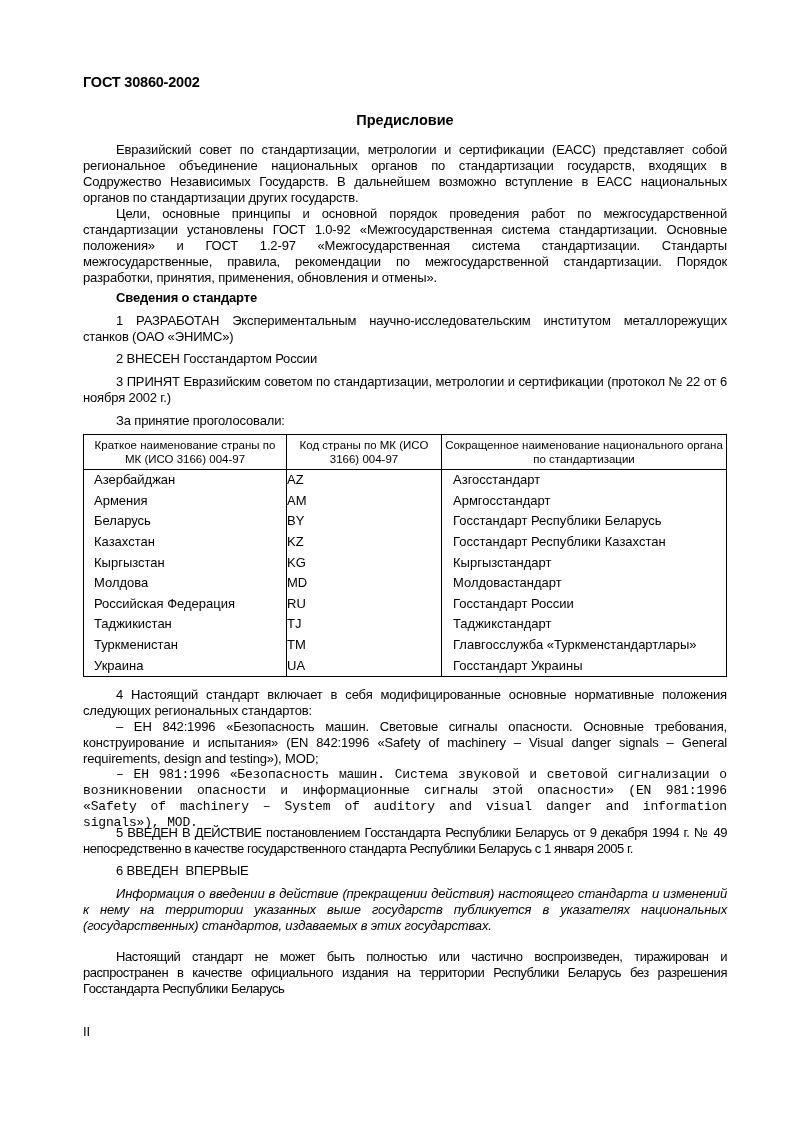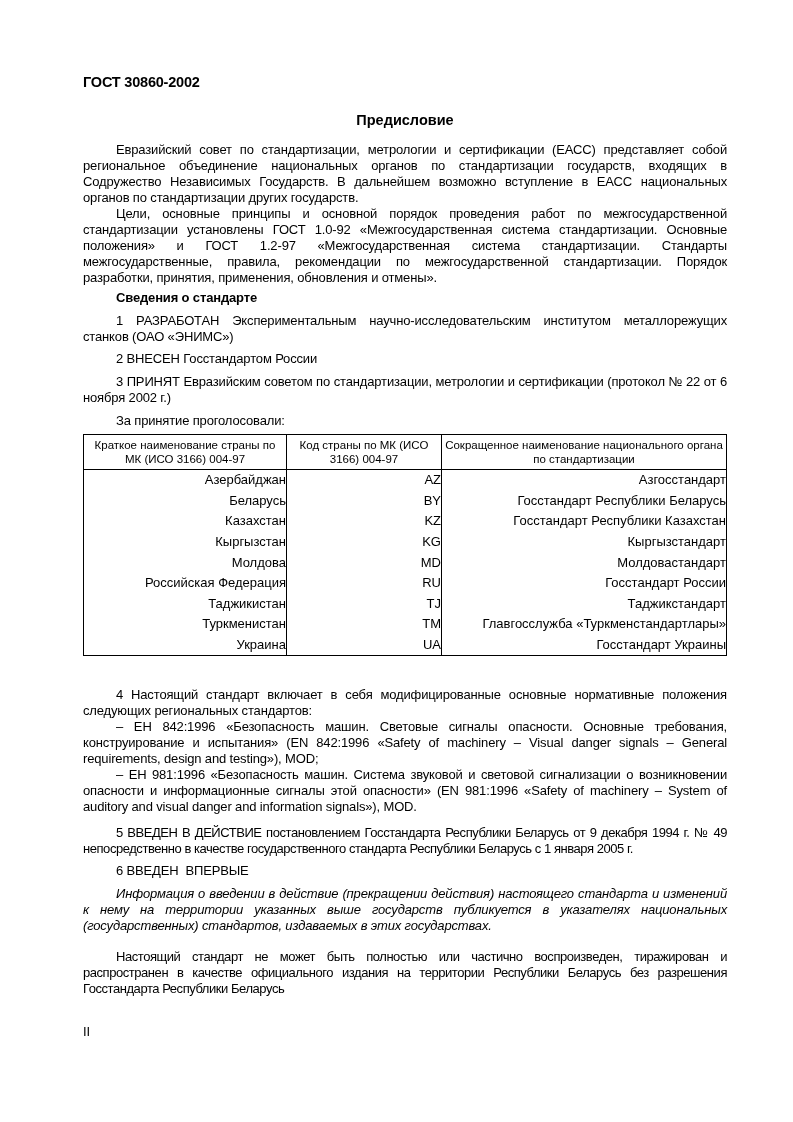--- a/index.html
+++ b/index.html
@@ -7,21 +7,21 @@
          font-family: "Liberation Sans", sans-serif; color: #000; }
   .doc-code { position: absolute; left: 83px; top: 74px; font-weight: bold; font-size: 14.5px; letter-spacing: -0.2px; }
   .title { position: absolute; left: 83px; width: 644px; top: 112px; text-align: center; font-weight: bold; font-size: 14.5px; }
   .p { position: absolute; left: 83px; width: 644px; font-size: 13px; line-height: 16px; text-align: justify; letter-spacing: -0.15px; }
   .p .indent { display: inline-block; width: 33px; }
   .p.bold { font-weight: bold; }
   .p.italic { font-style: italic; }
   .p.condensed { letter-spacing: -0.45px; }
   table.votes { position: absolute; left: 83px; top: 434px; width: 644px; border-collapse: collapse; font-size: 13px; }
   table.votes th { font-weight: normal; font-size: 11.5px; line-height: 14px; text-align: center; border: 1px solid #000; padding: 3px 2px 3px 2px; height: 28px; }
-  table.votes td { border-left: 1px solid #000; border-right: 1px solid #000; height: 20.6px; padding: 0 0 0 10px; line-height: 20px; text-align: right; }
+  table.votes td { border-left: 1px solid #000; border-right: 1px solid #000; height: 20.6px; padding: 0 0 0 10px; line-height: 20px; }
   table.votes td.code { padding: 0; }
   table.votes td.org { padding-left: 11px; }
   table.votes tr.last td { border-bottom: 1px solid #000; }
   .col1 { width: 198px; } .col2 { width: 150px; }
   .page-num { position: absolute; left: 83px; top: 1024px; font-size: 13px; }
 </style>
 </head>
 <body>
 
 <div class="doc-code">ГОСТ 30860-2002</div>
@@ -43,20 +43,25 @@
       <th class="col1">Краткое наименование страны по МК (ИСО 3166) 004-97</th>
       <th class="col2">Код страны по МК (ИСО 3166) 004-97</th>
       <th>Сокращенное наименование национального органа по стандартизации</th>
     </tr>
   </thead>
   <tbody id="votes-body">
       <tr>
         <td>Азербайджан</td>
         <td class="code">AZ</td>
         <td class="org">Азгосстандарт</td>
+      </tr>
+      <tr>
+        <td>Армения</td>
+        <td class="code">AM</td>
+        <td class="org">Армгосстандарт</td>
       </tr>
       <tr>
         <td>Беларусь</td>
         <td class="code">BY</td>
         <td class="org">Госстандарт Республики Беларусь</td>
       </tr>
       <tr>
         <td>Казахстан</td>
         <td class="code">KZ</td>
         <td class="org">Госстандарт Республики Казахстан</td>
@@ -89,21 +94,21 @@
       <tr class="last">
         <td>Украина</td>
         <td class="code">UA</td>
         <td class="org">Госстандарт Украины</td>
       </tr>
     </tbody>
 </table>
 
 <div class="p" style="top:687px;"><span class="indent"></span><span>4 Настоящий стандарт включает в себя модифицированные основные нормативные положения следующих региональных стандартов:</span></div>
 <div class="p" style="top:719px;"><span class="indent" style="width:33px"></span><span>– ЕН 842:1996 «Безопасность машин. Световые сигналы опасности. Основные требования, конструирование и испытания» (EN 842:1996 «Safety of machinery – Visual danger signals – General requirements, design and testing»), MOD;</span></div>
-<div class="p" style="top:767px;"><span class="indent" style="width:33px"></span><span>– ЕН 981:1996 «Безопасность машин. Система звуковой и световой сигнализации о возникновении опасности и информационные сигналы этой опасности» (EN 981:1996 «Safety of machinery – System of auditory and visual danger and information signals»), MOD.</span></div>
+<div class="p" style="top:767px;font-family:Liberation Mono, monospace;"><span class="indent" style="width:33px"></span><span>– ЕН 981:1996 «Безопасность машин. Система звуковой и световой сигнализации о возникновении опасности и информационные сигналы этой опасности» (EN 981:1996 «Safety of machinery – System of auditory and visual danger and information signals»), MOD.</span></div>
 
 <div class="p condensed" style="top:825px;"><span class="indent"></span><span>5 ВВЕДЕН В ДЕЙСТВИЕ постановлением Госстандарта Республики Беларусь от 9 декабря 1994 г. № 49 непосредственно в качестве государственного стандарта Республики Беларусь с 1 января 2005 г.</span></div>
 <div class="p" style="top:863px;"><span class="indent"></span><span style="white-space:pre;">6 ВВЕДЕН  ВПЕРВЫЕ</span></div>
 <div class="p italic" style="top:886px;"><span class="indent"></span><span>Информация о введении в действие (прекращении действия) настоящего стандарта и изменений к нему на территории указанных выше государств публикуется в указателях национальных (государственных) стандартов, издаваемых в этих государствах.</span></div>
 
 <div class="p condensed" style="top:949px;"><span class="indent" style="width:33px"></span><span>Настоящий стандарт не может быть полностью или частично воспроизведен, тиражирован и распространен в качестве официального издания на территории Республики Беларусь без разрешения Госстандарта Республики Беларусь</span></div>
 
 <div class="page-num">II</div>
 
 </body></html>

